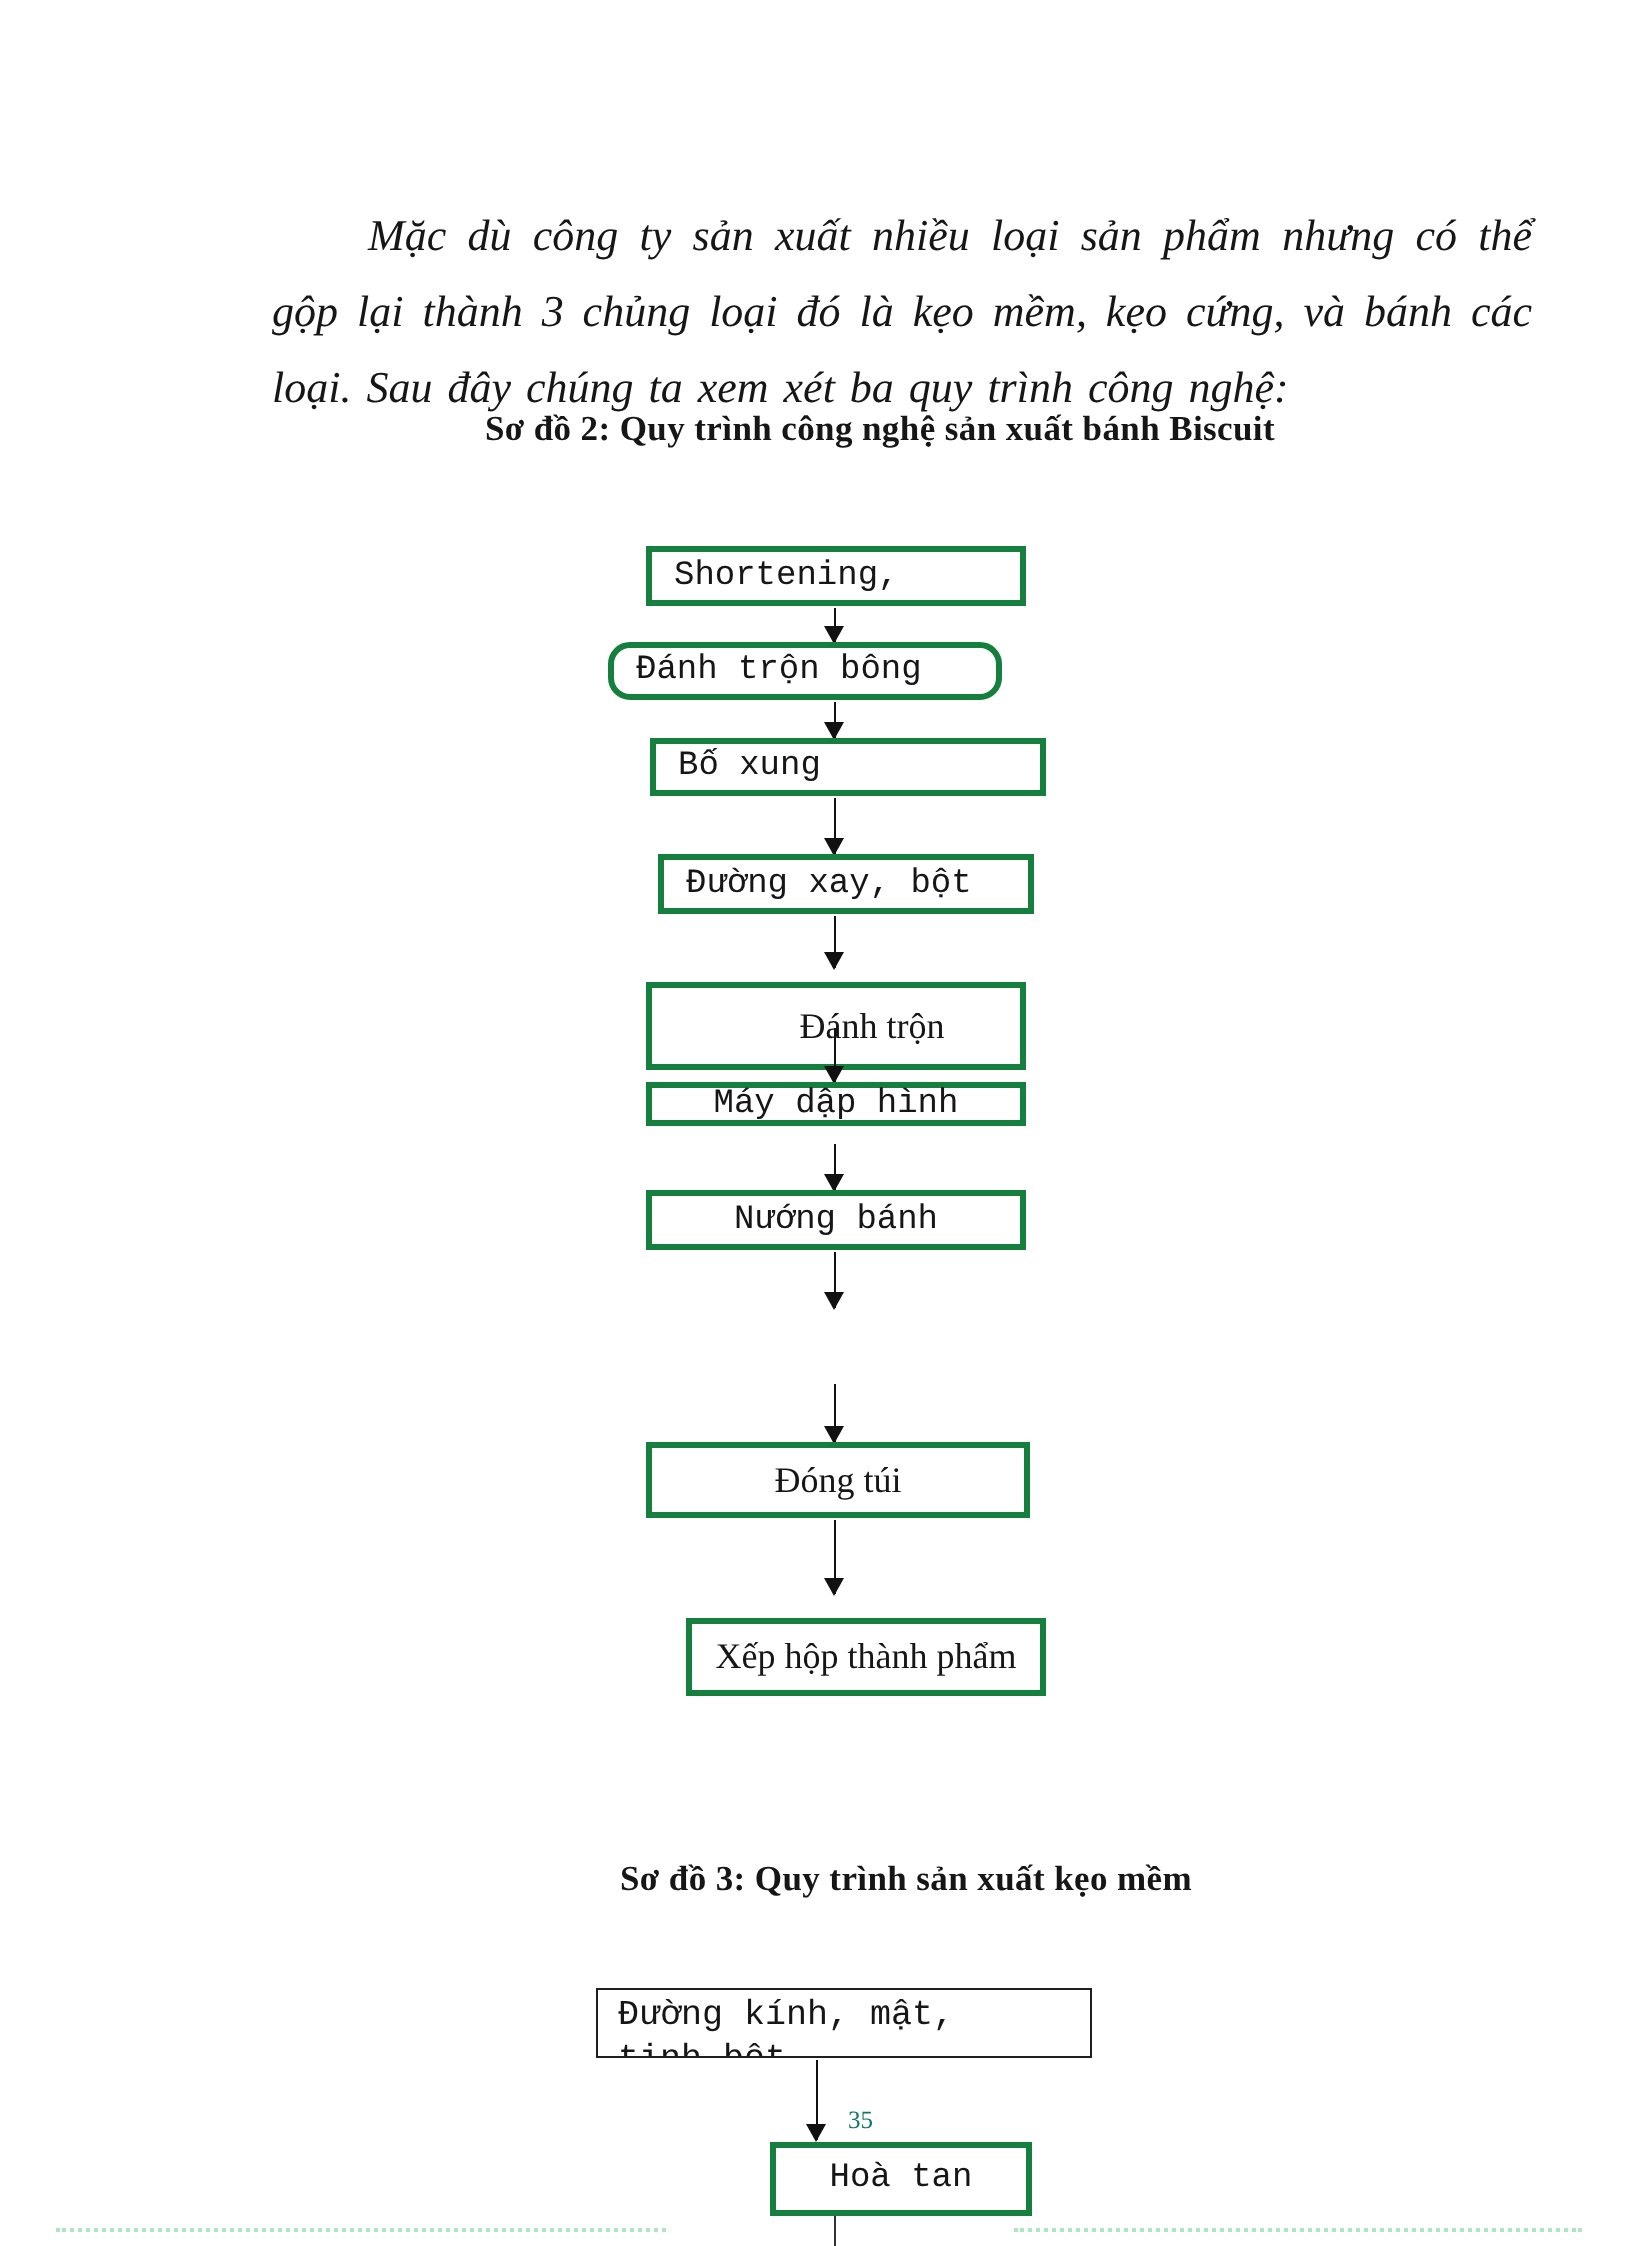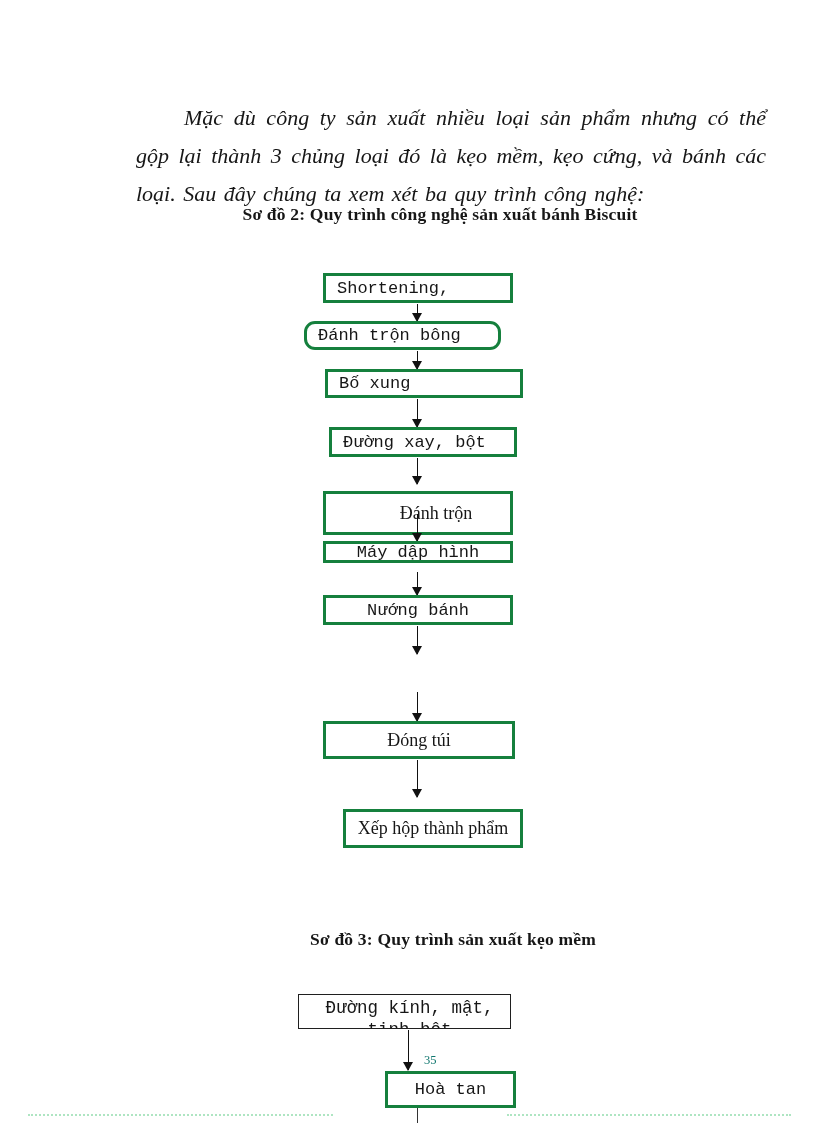--- a/index.html
+++ b/index.html
@@ -100,21 +100,21 @@
 
   <div class="arrow" style="left:417px;top:692px;height:29px;"></div>
 
   <div class="flow-box serif al-center" style="left:323px;top:721px;width:192px;height:38px;">Đóng túi</div>
   <div class="arrow" style="left:417px;top:760px;height:37px;"></div>
 
   <div class="flow-box serif al-center" style="left:323px;top:809px;width:180px;height:39px;margin-left:20px;">Xếp hộp thành phẩm</div>
 
   <div class="diagram-title title-3">Sơ đồ 3: Quy trình sản xuất kẹo mềm</div>
 
-  <div class="two-line-box" style="left:298px;top:994px;width:213px;height:35px;text-align:center;">
+  <div class="two-line-box" style="left:298px;top:994px;width:248px;height:35px;">
     <div>Đường kính, mật,</div>
     <div>tinh bột</div>
   </div>
   <div class="arrow" style="left:408px;top:1030px;height:40px;"></div>
 
   <div class="page-num">35</div>
 
   <div class="flow-box mono al-center" style="left:338px;top:1071px;width:131px;height:37px;margin-left:47px;">Hoà tan</div>
   <div class="plainline" style="left:417px;top:1108px;height:15px;"></div>
 

